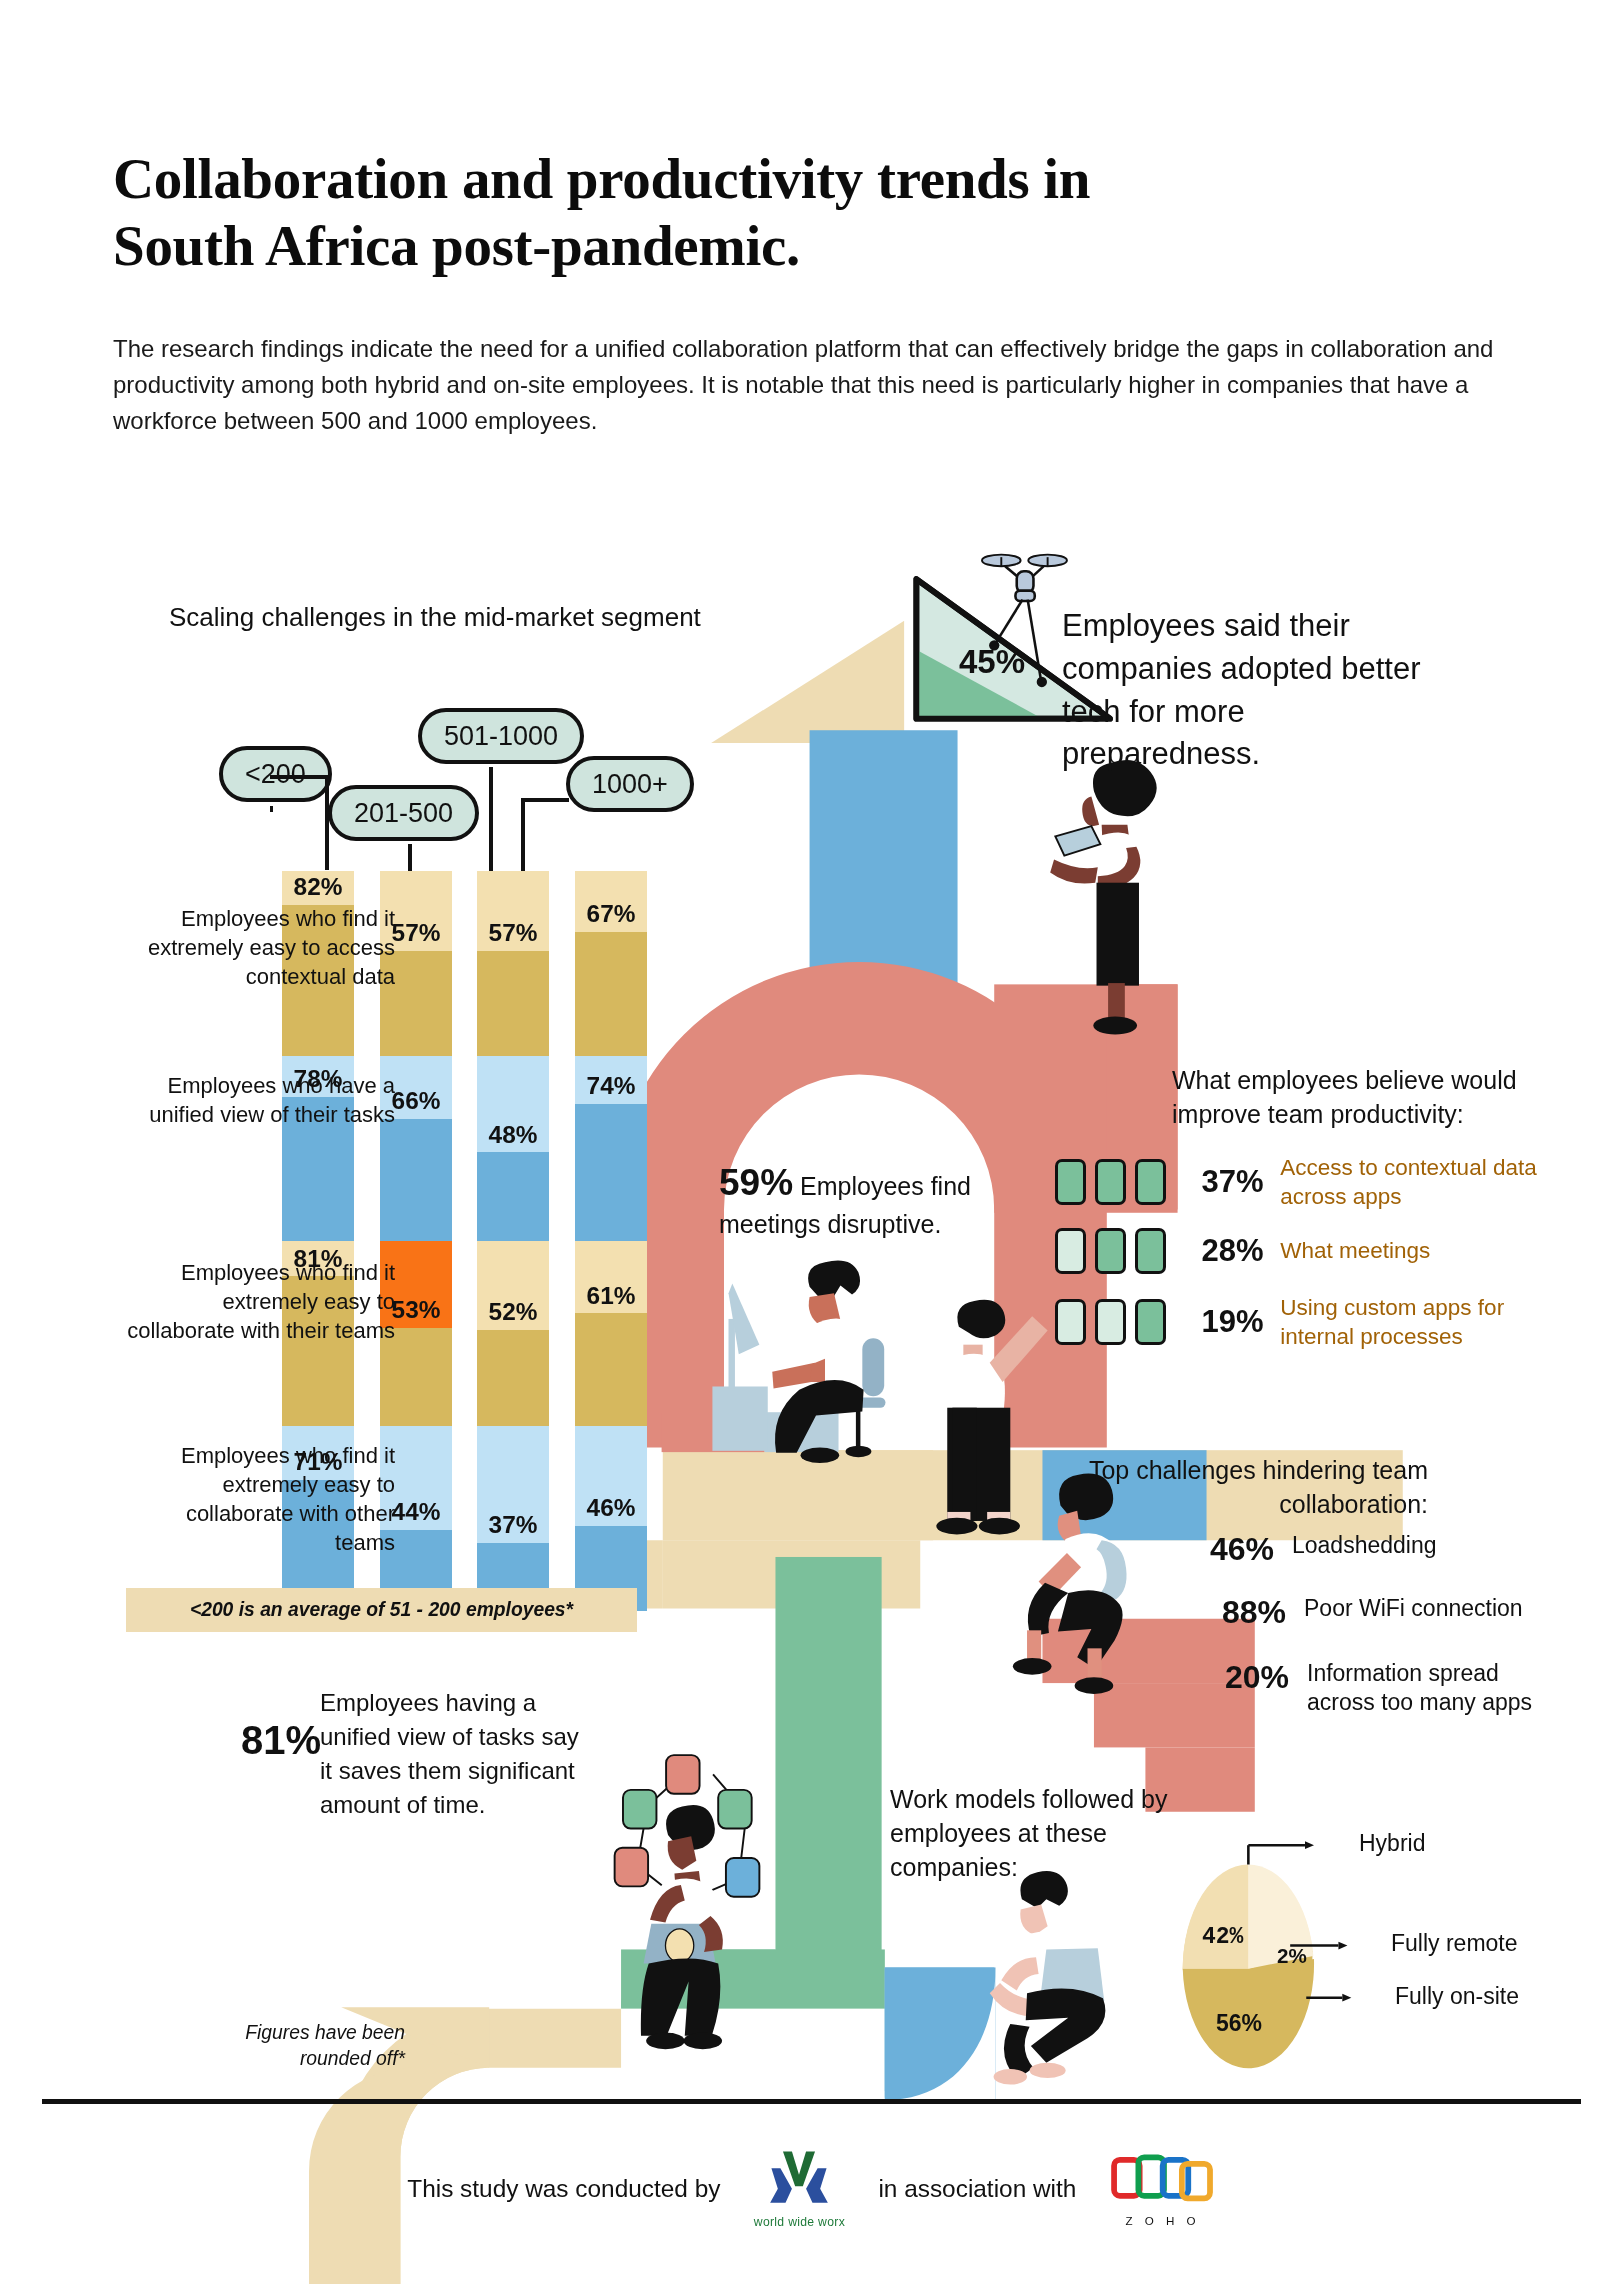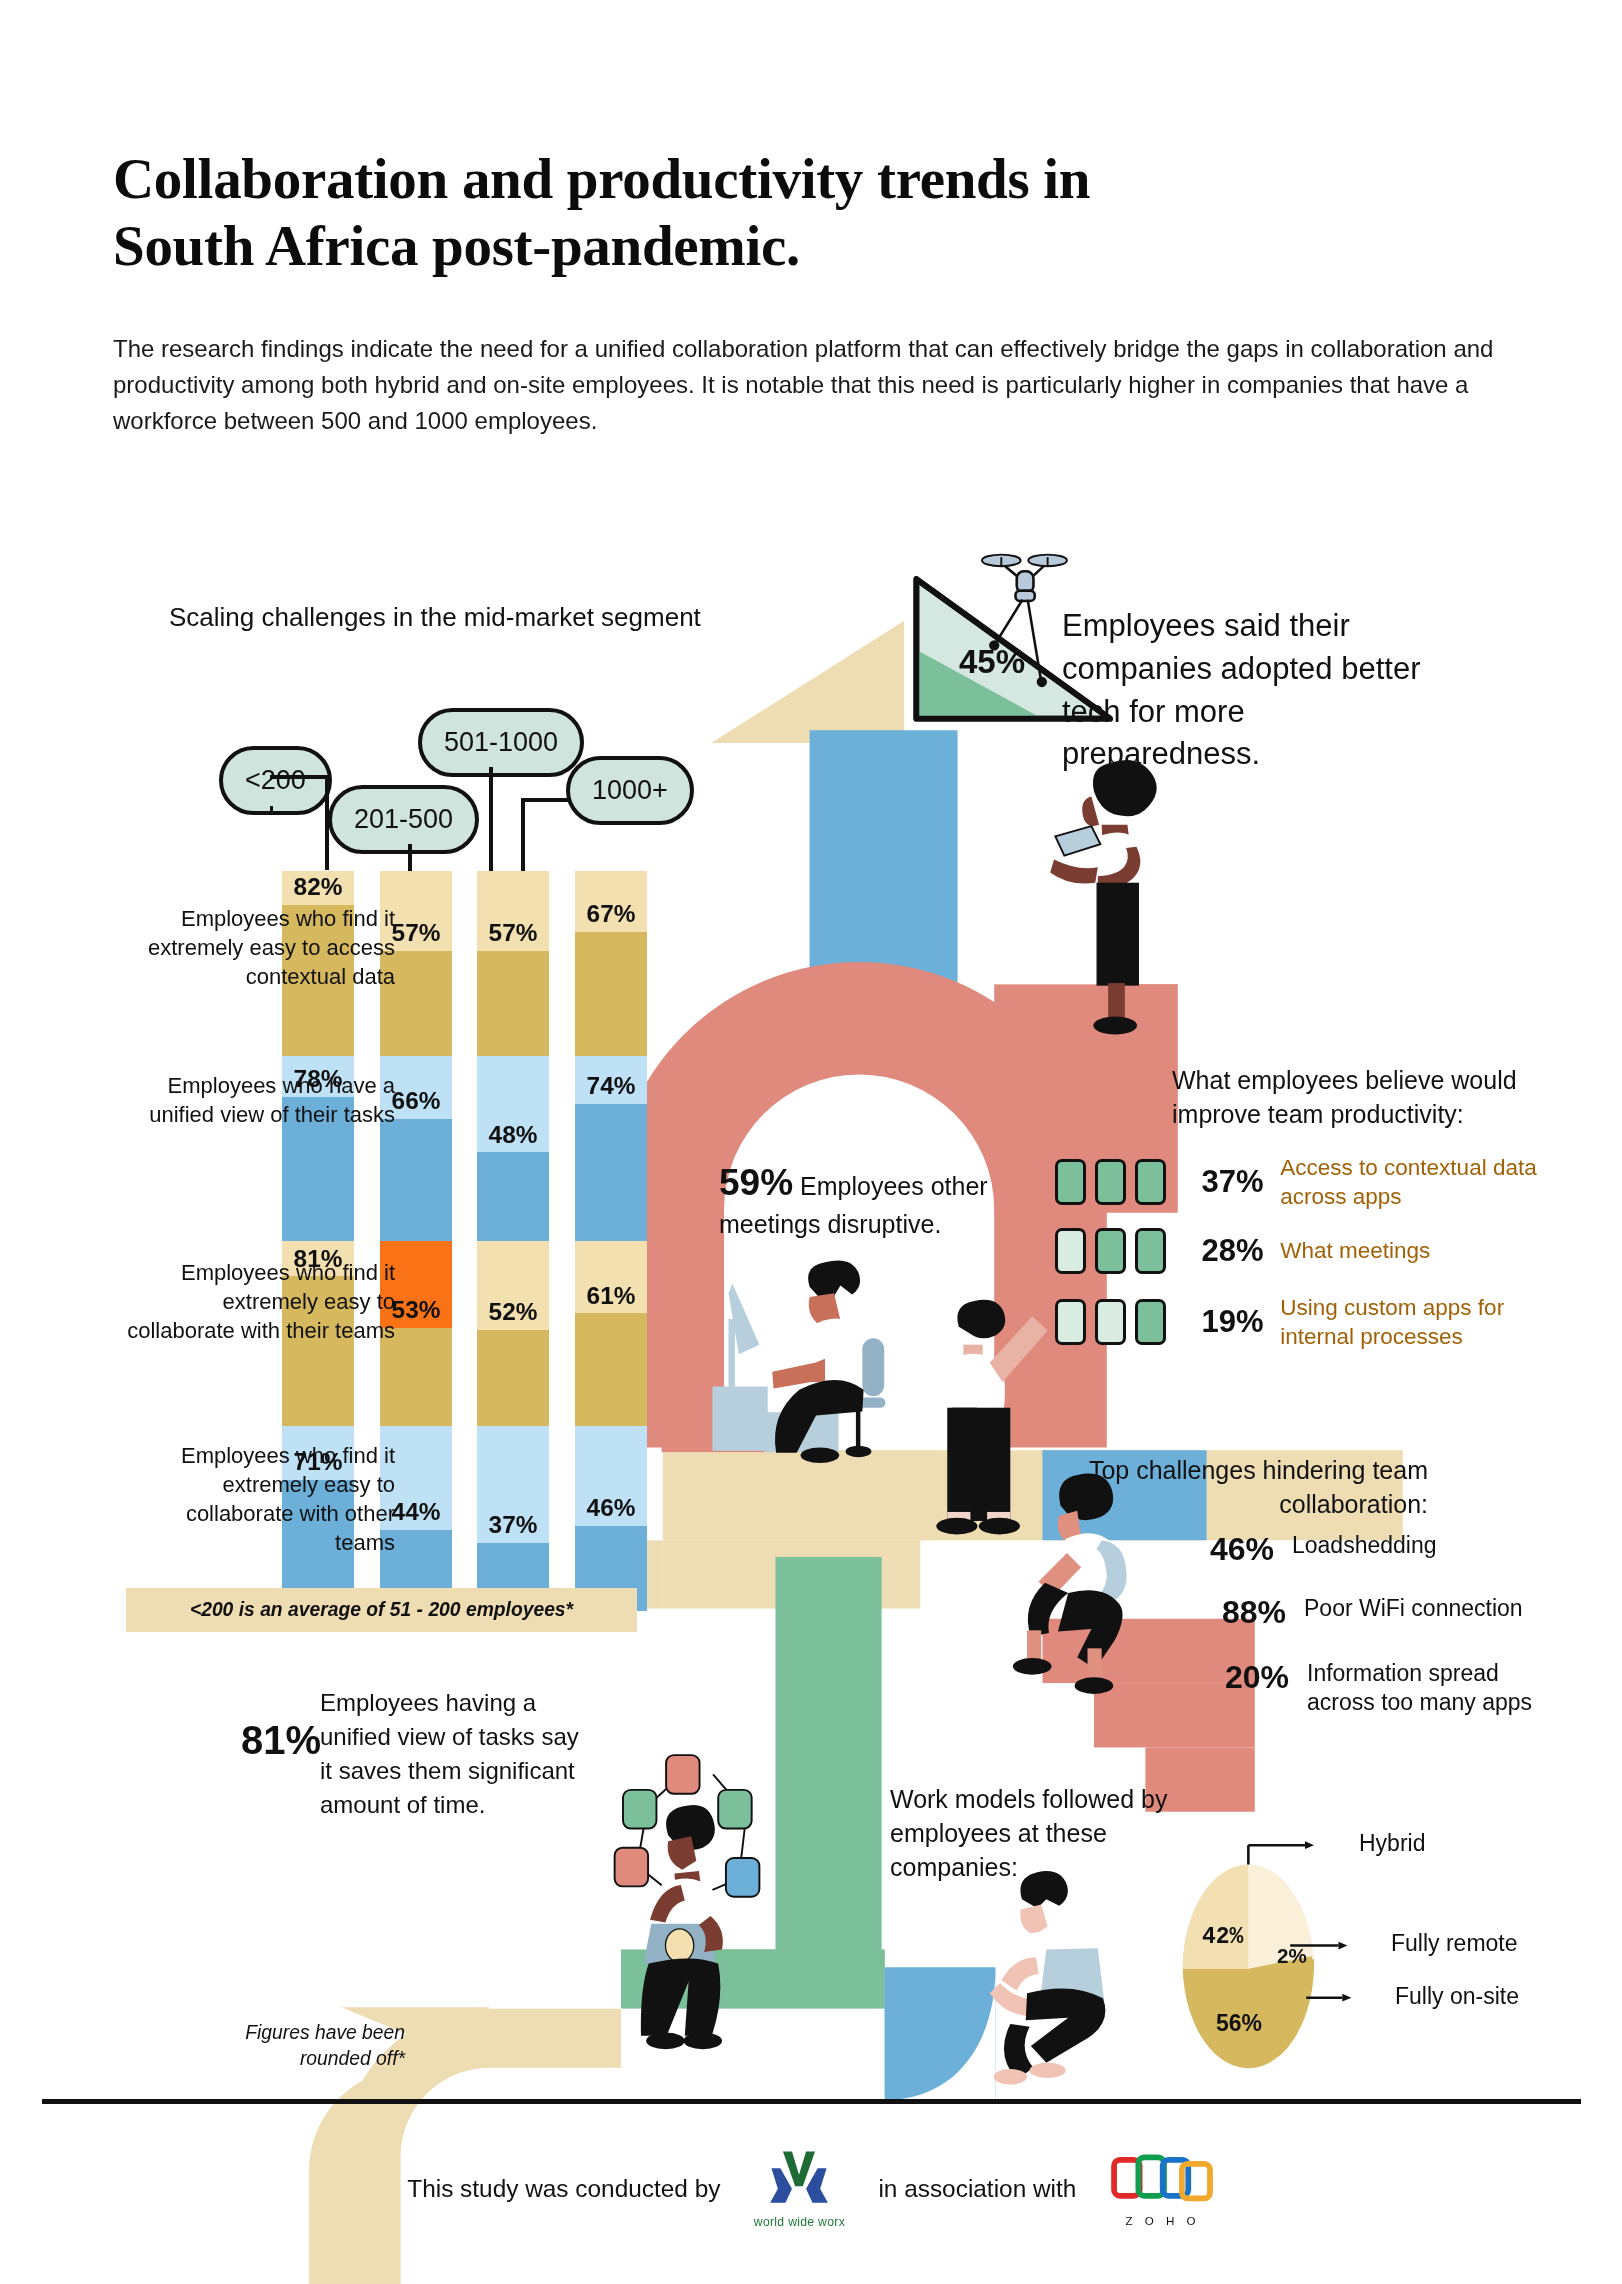--- a/index.html
+++ b/index.html
@@ -25,21 +25,21 @@
   
   #art { left:0; top:0; width:1623px; height:2284px; }
 
   
   #chart-title {
     left:169px; top:602px; font-size:26px; color:#111;
   }
   .pill {
     background:#cfe4dd; border:4.5px solid #111; border-radius:39px;
     display:flex; align-items:center; justify-content:center;
-    font-size:27px; color:#111; height:69px; padding:0 22px;
+    font-size:27px; color:#111; height:56px; padding:0 22px;
   }
   .pill-stem { background:#111; }
 
   .barcol { width:72px; }
   .seg { position:relative; width:100%; }
   .seg .fill { position:absolute; left:0; bottom:0; width:100%; }
   .seg .val {
     position:absolute; left:0; width:100%; text-align:center;
     font-weight:bold; font-size:24.4px; color:#111;
     font-family:"Liberation Sans", sans-serif;
@@ -389,21 +389,21 @@
 
 <div id="footnote-band" class="abs">
   <span>&lt;200 is an average of 51 - 200 employees*</span>
 </div>
 
 <div id="tri-pct" class="abs">45%</div>
 <div id="tri-text" class="abs">Employees said their companies adopted better tech for more preparedness.</div>
 
 <div id="m59" class="abs">
   <b>59%</b>
-  <span>Employees other meetings disruptive.</span>
+  <span>Employees find meetings disruptive.</span>
 </div>
 
 <div id="improve-title" class="abs">What employees believe would improve team productivity:</div>
 
 <div class="imp-row" style="top:1153px;">
   <span class="chip" style="background: rgb(123, 192, 155);"></span>
   <span class="chip" style="background: rgb(123, 192, 155);"></span>
   <span class="chip" style="background: rgb(123, 192, 155);"></span>
   <span class="imp-pct">37%</span>
   <span class="imp-label">Access to contextual data across apps</span>

